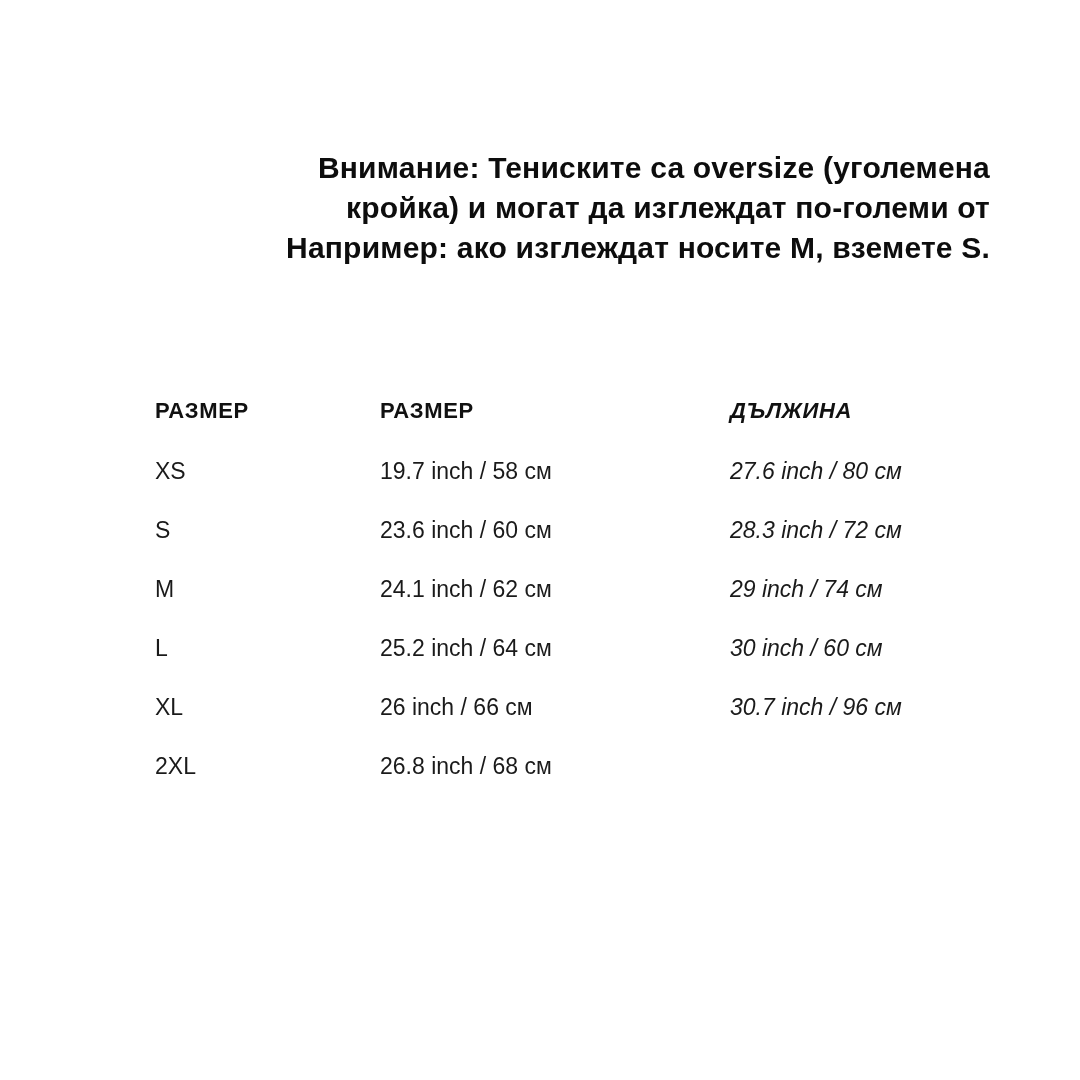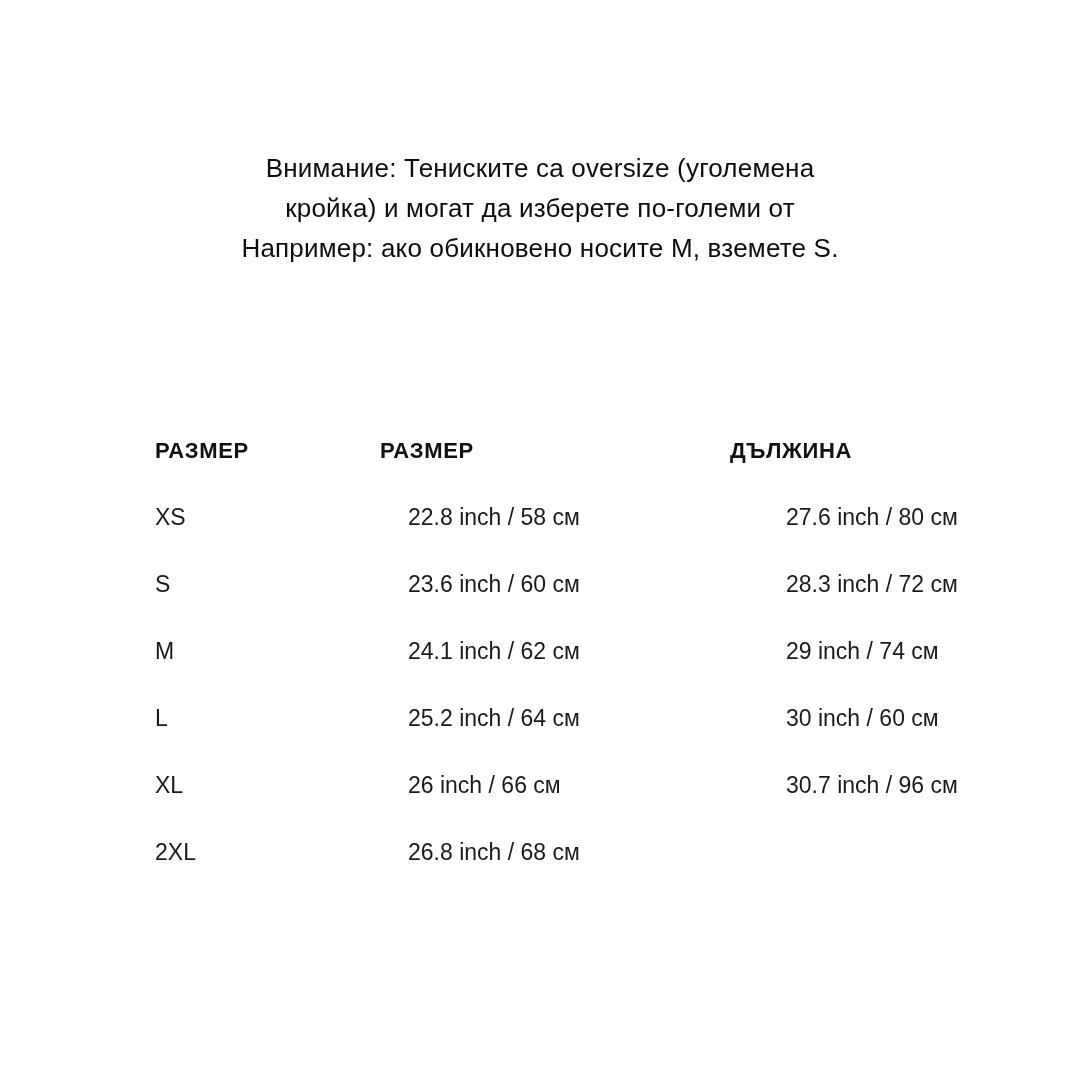--- a/index.html
+++ b/index.html
@@ -18,90 +18,89 @@
     width: 1080px;
     height: 1080px;
     box-sizing: border-box;
     position: relative;
   }
   .notice {
     position: absolute;
     top: 148px;
     left: 90px;
     width: 900px;
-    text-align: center;
-    font-weight: 400;
-    font-size: 26px;
+    text-align: right;
+    font-weight: 700;
+    font-size: 30px;
     line-height: 40px;
     letter-spacing: 0.2px;
     color: #0d0d0d;
   }
   .table {
     position: absolute;
     top: 398px;
     left: 155px;
     width: 800px;
   }
   .row {
     display: flex;
     align-items: flex-end;
-    margin-top: 40px;
   }
   .header-row {
     margin-bottom: 34px;
   }
   .header-row .cell {
     font-weight: 700;
     font-size: 22px;
     letter-spacing: 0.6px;
   }
   .data-row {
     margin-bottom: 32px;
-    gap: 28px;
   }
   .data-row .cell {
     font-weight: 400;
     font-size: 23px;
     color: #1a1a1a;
   }
   .col-size {
     width: 225px;
     flex: 0 0 225px;
   }
   .col-width {
     width: 350px;
     flex: 0 0 350px;
   }
   .col-length {
     width: 225px;
     flex: 0 0 225px;
+    font-style: italic;
   }
 </style>
 </head>
 <body>
 
 <div class="page">
 
   <div class="notice">
     <div>Внимание: Тениските са oversize (уголемена</div>
-    <div>кройка) и могат да изберете по-големи от</div>
-    <div>Например: ако обикновено носите M, вземете S.</div>
+    <div>кройка) и могат да изглеждат по-големи от</div>
+    <div>Например: ако изглеждат носите M, вземете S.</div>
   </div>
 
   <div class="table">
 
     <div class="row header-row">
       <div class="cell col-size">РАЗМЕР</div>
       <div class="cell col-width">РАЗМЕР</div>
       <div class="cell col-length">ДЪЛЖИНА</div>
     </div>
 
     <div class="row data-row">
       <div class="cell col-size">XS</div>
-      <div class="cell col-width">22.8 inch / 58 см</div>
+      <div class="cell col-width">19.7 inch / 58 см</div>
       <div class="cell col-length">27.6 inch / 80 см</div>
     </div>
 
     <div class="row data-row">
       <div class="cell col-size">S</div>
       <div class="cell col-width">23.6 inch / 60 см</div>
       <div class="cell col-length">28.3 inch / 72 см</div>
     </div>
 
     <div class="row data-row">

